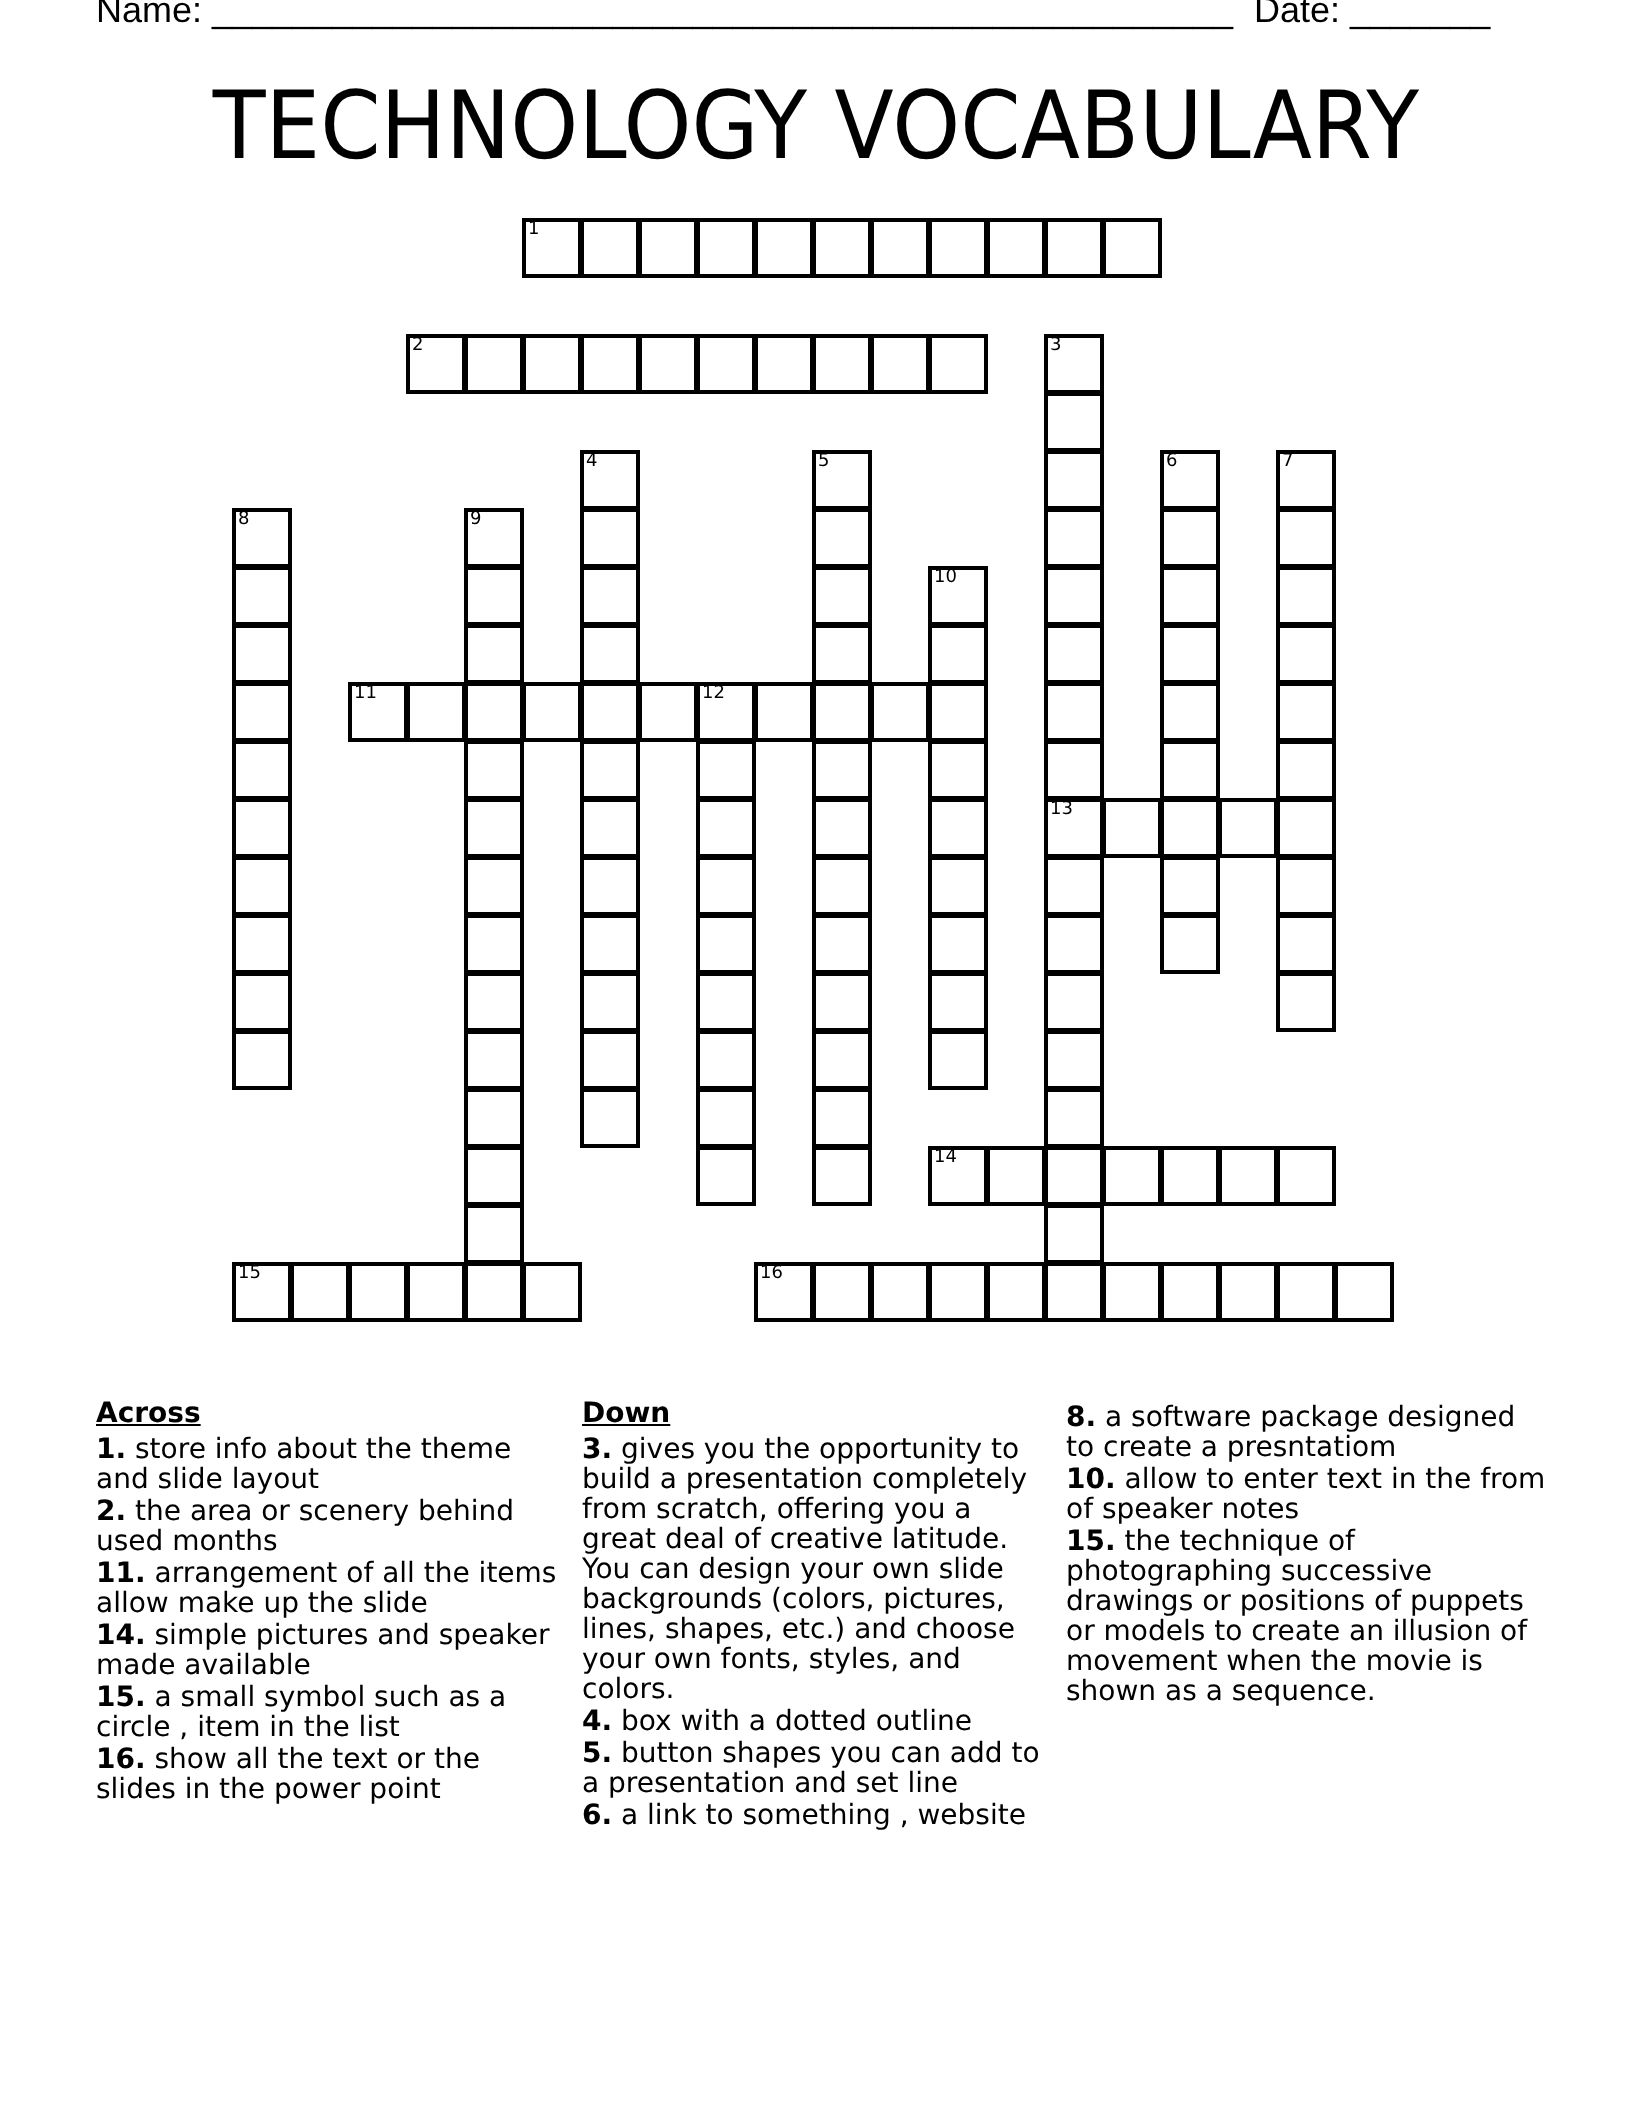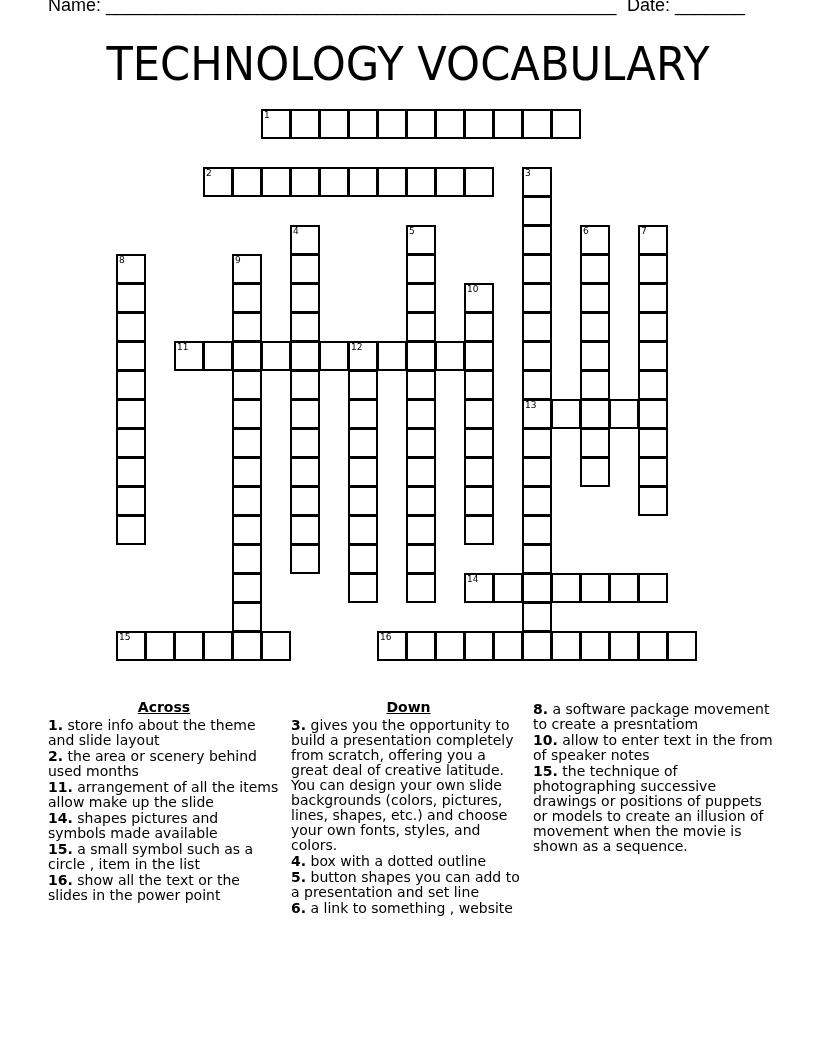--- a/index.html
+++ b/index.html
@@ -4,21 +4,21 @@
   <style>
     html, body { margin: 0; padding: 0; background: #ffffff; }
     body { width: 816px; height: 1056px; position: relative; overflow: hidden; color: #000; }
     .header-line { position: absolute; top: -5px; left: 48px; font-family: "Liberation Sans", sans-serif; font-size: 18px; white-space: pre; }
     .date-line { position: absolute; top: -5px; left: 627px; font-family: "Liberation Sans", sans-serif; font-size: 18px; white-space: pre; }
     .title { position: absolute; top: 36px; left: 0; width: 816px; text-align: center; font-family: "DejaVu Sans", sans-serif; font-size: 47px; letter-spacing: 0px; transform: scaleX(0.92); transform-origin: center; }
     #grid { position: absolute; left: 0; top: 0; width: 816px; height: 680px; }
     .cell { position: absolute; width: 29px; height: 29px; box-sizing: border-box; border: 2px solid #000; margin-left: -1px; margin-top: -1px; background: #fff; }
     .cell .num { position: absolute; left: 1px; top: -1px; font-family: "DejaVu Sans", sans-serif; font-size: 9px; line-height: 11px; color: #000; }
     .clues { position: absolute; top: 700px; font-family: "DejaVu Sans", sans-serif; font-size: 14px; line-height: 15px; }
-    .clues .heading { font-weight: bold; text-decoration: underline; margin-bottom: 3px; text-align: center; }
+    .clues .heading { font-weight: bold; text-decoration: underline; margin-bottom: 3px; }
     .clue { margin-bottom: 1px; }
     .clue b { font-weight: bold; }
     .col-across { left: 48px; width: 232px; }
     .col-down { left: 291px; width: 235px; }
     .col-down2 { left: 533px; width: 240px; top: 702px; }
   </style>
 </head>
 <body>
 
 <div class="header-line">Name: ___________________________________________________</div>
@@ -211,30 +211,30 @@
     <div class="cell" style="left: 610px; top: 632px; width: 30px; height: 30px;"></div>
     <div class="cell" style="left: 639px; top: 632px; width: 30px; height: 30px;"></div>
     <div class="cell" style="left: 668px; top: 632px; width: 30px; height: 30px;"></div>
   </div>
 
 <div class="clues col-across">
   <div class="heading">Across</div>
   <div class="clue"><b>1.</b> <span>store info about the theme and slide layout</span></div>
   <div class="clue"><b>2.</b> <span>the area or scenery behind used months</span></div>
   <div class="clue"><b>11.</b> <span>arrangement of all the items allow make up the slide</span></div>
-  <div class="clue"><b>14.</b> <span>shapes pictures and symbols made available</span></div>
+  <div class="clue"><b>14.</b> <span>simple pictures and speaker made available</span></div>
   <div class="clue"><b>15.</b> <span>a small symbol such as a circle , item in the list</span></div>
   <div class="clue"><b>16.</b> <span>show all the text or the slides in the power point</span></div>
 </div>
 
 <div class="clues col-down">
   <div class="heading">Down</div>
   <div class="clue"><b>3.</b> <span>gives you the opportunity to build a presentation completely from scratch, offering you a great deal of creative latitude. You can design your own slide backgrounds (colors, pictures, lines, shapes, etc.) and choose your own fonts, styles, and colors.</span></div>
   <div class="clue"><b>4.</b> <span>box with a dotted outline</span></div>
   <div class="clue"><b>5.</b> <span>button shapes you can add to a presentation and set line</span></div>
   <div class="clue"><b>6.</b> <span>a link to something , website</span></div>
 </div>
 
 <div class="clues col-down2">
-  <div class="clue"><b>8.</b> <span>a software package movement to create a presntatiom</span></div>
+  <div class="clue"><b>8.</b> <span>a software package designed to create a presntatiom</span></div>
   <div class="clue"><b>10.</b> <span>allow to enter text in the from of speaker notes</span></div>
   <div class="clue"><b>15.</b> <span>the technique of photographing successive drawings or positions of puppets or models to create an illusion of movement when the movie is shown as a sequence.</span></div>
 </div>
 
 </body></html>

